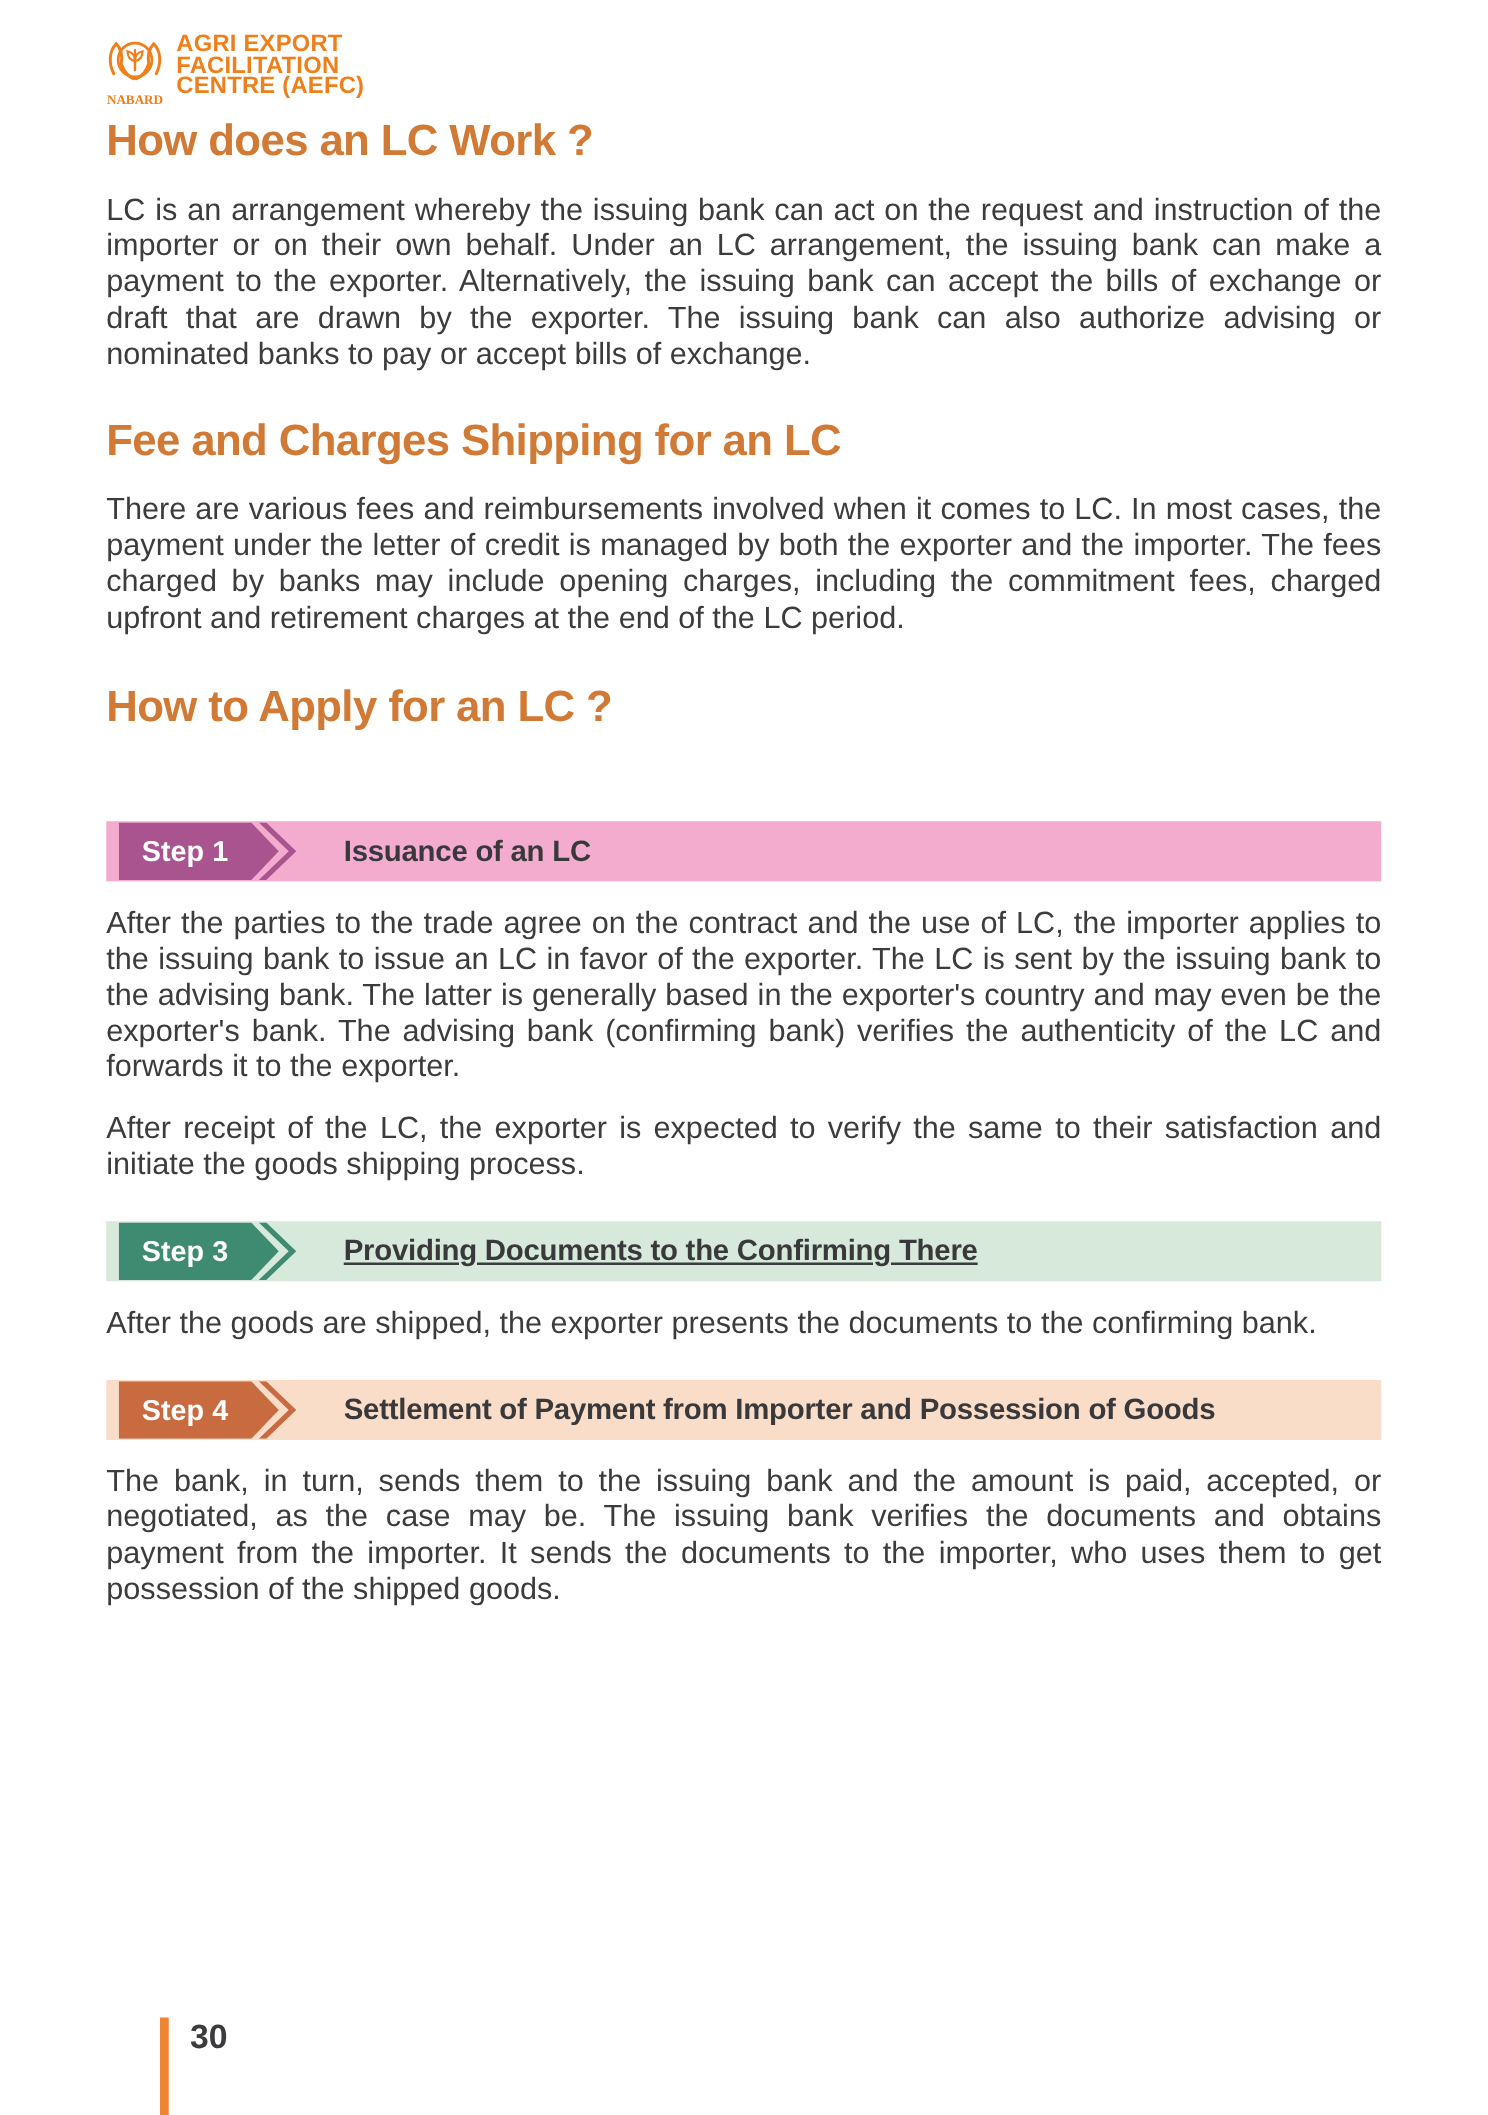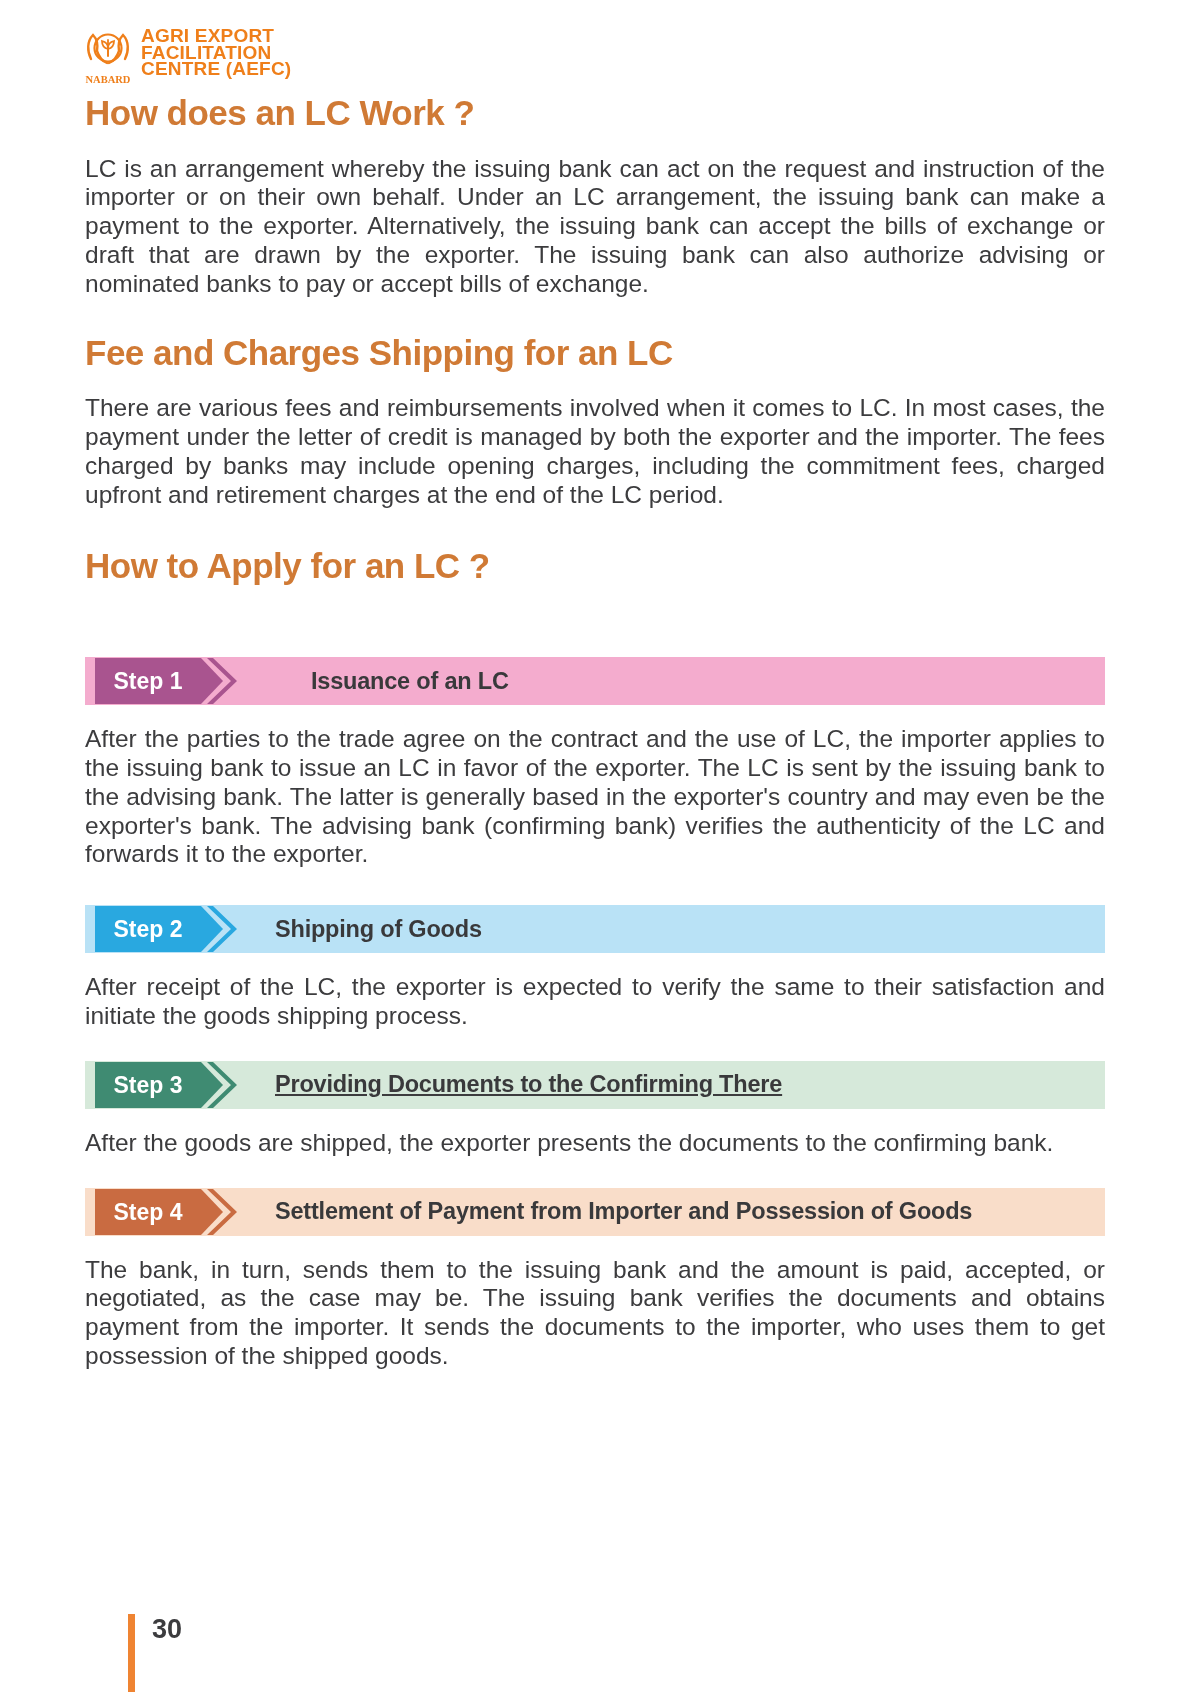--- a/index.html
+++ b/index.html
@@ -39,21 +39,21 @@
   p.after-heading { margin-top: 24px; }
   p.step-para { margin-top: 20px; }
 
   
   .step-banner {
     height: 48px; display: flex; align-items: center;
     margin-top: 30px;
   }
   .step-banner.first { margin-top: 74px; }
   .step-banner.gap-lg { margin-top: 36px; }
-  .banner-0 { background: #f4acce; gap: 36px; }
+  .banner-0 { background: #f4acce; }
   .banner-1 { background: #b9e2f6; }
   .banner-2 { background: #d6e9da; text-decoration: underline; }
   .banner-3 { background: #f9ddc9; }
 
   .step-arrow { width: 150px; height: 46px; margin-left: 10px; flex: 0 0 auto; }
   .step-arrow text {
     fill: #ffffff; font-family: "Liberation Sans", sans-serif;
     font-size: 23px; font-weight: 700;
   }
   .fill-0 { fill: #a9548f; }
@@ -113,28 +113,20 @@
   <div class="step-banner banner-0 first">
     <svg class="step-arrow" viewBox="0 0 150 46">
       <polygon class="fill-0" points="0,0 106,0 128,23 106,46 0,46"></polygon>
       <polygon class="fill-0" points="112,0 136,23 112,46 118,46 142,23 118,0"></polygon>
       <text x="53" y="31" text-anchor="middle">Step 1</text>
     </svg>
     <span class="step-title">Issuance of an LC</span>
   </div>
   <p class="body-text step-para">After the parties to the trade agree on the contract and the use of LC, the importer applies to the issuing bank to issue an LC in favor of the exporter. The LC is sent by the issuing bank to the advising bank. The latter is generally based in the exporter's country and may even be the exporter's bank. The advising bank (confirming bank) verifies the authenticity of the LC and forwards it to the exporter.</p>
 
-  <div class="step-banner banner-1 gap-lg">
-    <svg class="step-arrow" viewBox="0 0 150 46">
-      <polygon class="fill-1" points="0,0 106,0 128,23 106,46 0,46"></polygon>
-      <polygon class="fill-1" points="112,0 136,23 112,46 118,46 142,23 118,0"></polygon>
-      <text x="53" y="31" text-anchor="middle">Step 2</text>
-    </svg>
-    <span class="step-title">Shipping of Goods</span>
-  </div>
   <p class="body-text step-para">After receipt of the LC, the exporter is expected to verify the same to their satisfaction and initiate the goods shipping process.</p>
 
   <div class="step-banner banner-2">
     <svg class="step-arrow" viewBox="0 0 150 46">
       <polygon class="fill-2" points="0,0 106,0 128,23 106,46 0,46"></polygon>
       <polygon class="fill-2" points="112,0 136,23 112,46 118,46 142,23 118,0"></polygon>
       <text x="53" y="31" text-anchor="middle">Step 3</text>
     </svg>
     <span class="step-title">Providing Documents to the Confirming There</span>
   </div>

